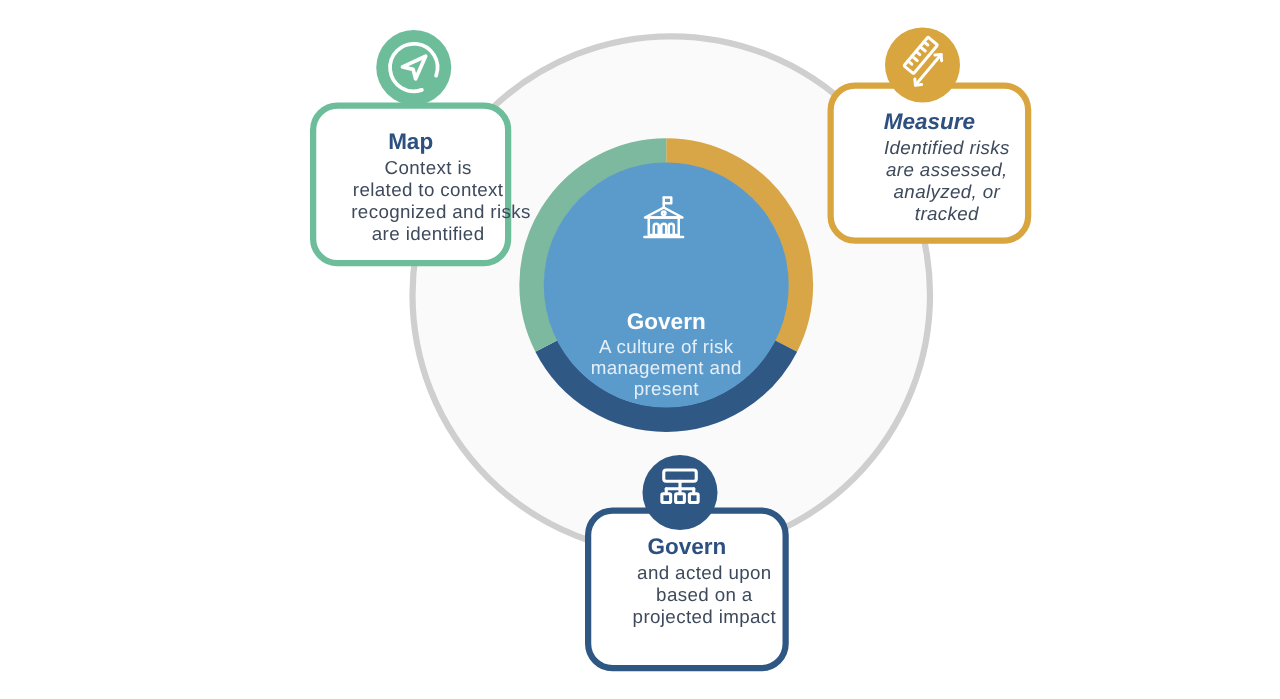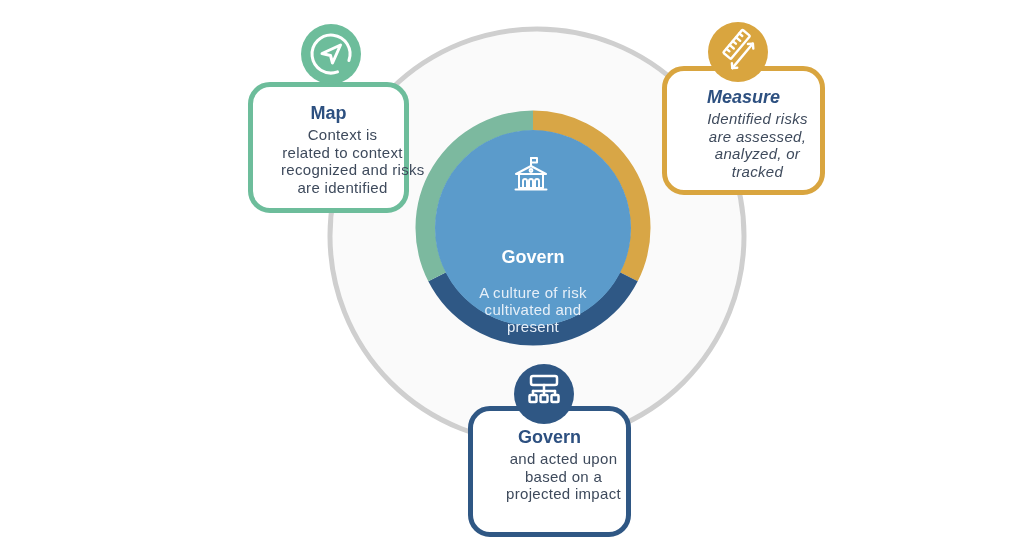--- a/index.html
+++ b/index.html
@@ -37,21 +37,21 @@
     #govern-text {
       position: absolute; left: 433px; top: 206px; width: 200px; text-align: center;
     }
     #govern-text .title {
       display: block; font-weight: bold; font-size: 18px; line-height: 22px; color: #ffffff; margin-top: 40px;
     }
     #govern-text .line {
       display: block; font-size: 15px; line-height: 17px; color: #e6eff8; letter-spacing: 0.3px;
       white-space: nowrap;
     }
-    #govern-text .body { margin-top: 16px; }
+    #govern-text .body { margin-top: 1px; }
     #govern-icon { position: absolute; left: 513px; top: 156px; width: 36px; height: 36px; }
   </style>
 </head>
 <body>
 
 <div id="stage">
 
   <svg id="bg-svg" viewBox="0 0 1024 559">
     <circle id="ring-fill" cx="537" cy="236" r="204.5" stroke="none" fill="#fafafa"></circle>
       <circle cx="537" cy="236" r="207" stroke-width="5" stroke="#cfcfcf" fill="none"></circle>
@@ -70,21 +70,21 @@
     <rect x="6" y="18" width="24" height="14"></rect>
     <path d="M10 31 V25 a2 2 0 0 1 4 0 V31"></path>
     <path d="M16 31 V25 a2 2 0 0 1 4 0 V31"></path>
     <path d="M22 31 V25 a2 2 0 0 1 4 0 V31"></path>
     <line x1="2.5" y1="33.5" x2="33.5" y2="33.5"></line>
   </svg>
   <div id="govern-text">
     <span class="title">Govern</span>
     <div class="body">
       <span class="line">A culture of risk</span>
-      <span class="line">cultivated and</span>
+      <span class="line">management and</span>
       <span class="line">present</span>
     </div>
   </div>
 
   <div class="box" id="box-map" style="border-color: rgb(109, 189, 155);">
     <span class="title">Map</span>
     <div class="body">
       <span class="line">Context is</span>
       <span class="line">related to context</span>
       <span class="line">recognized and risks</span>

